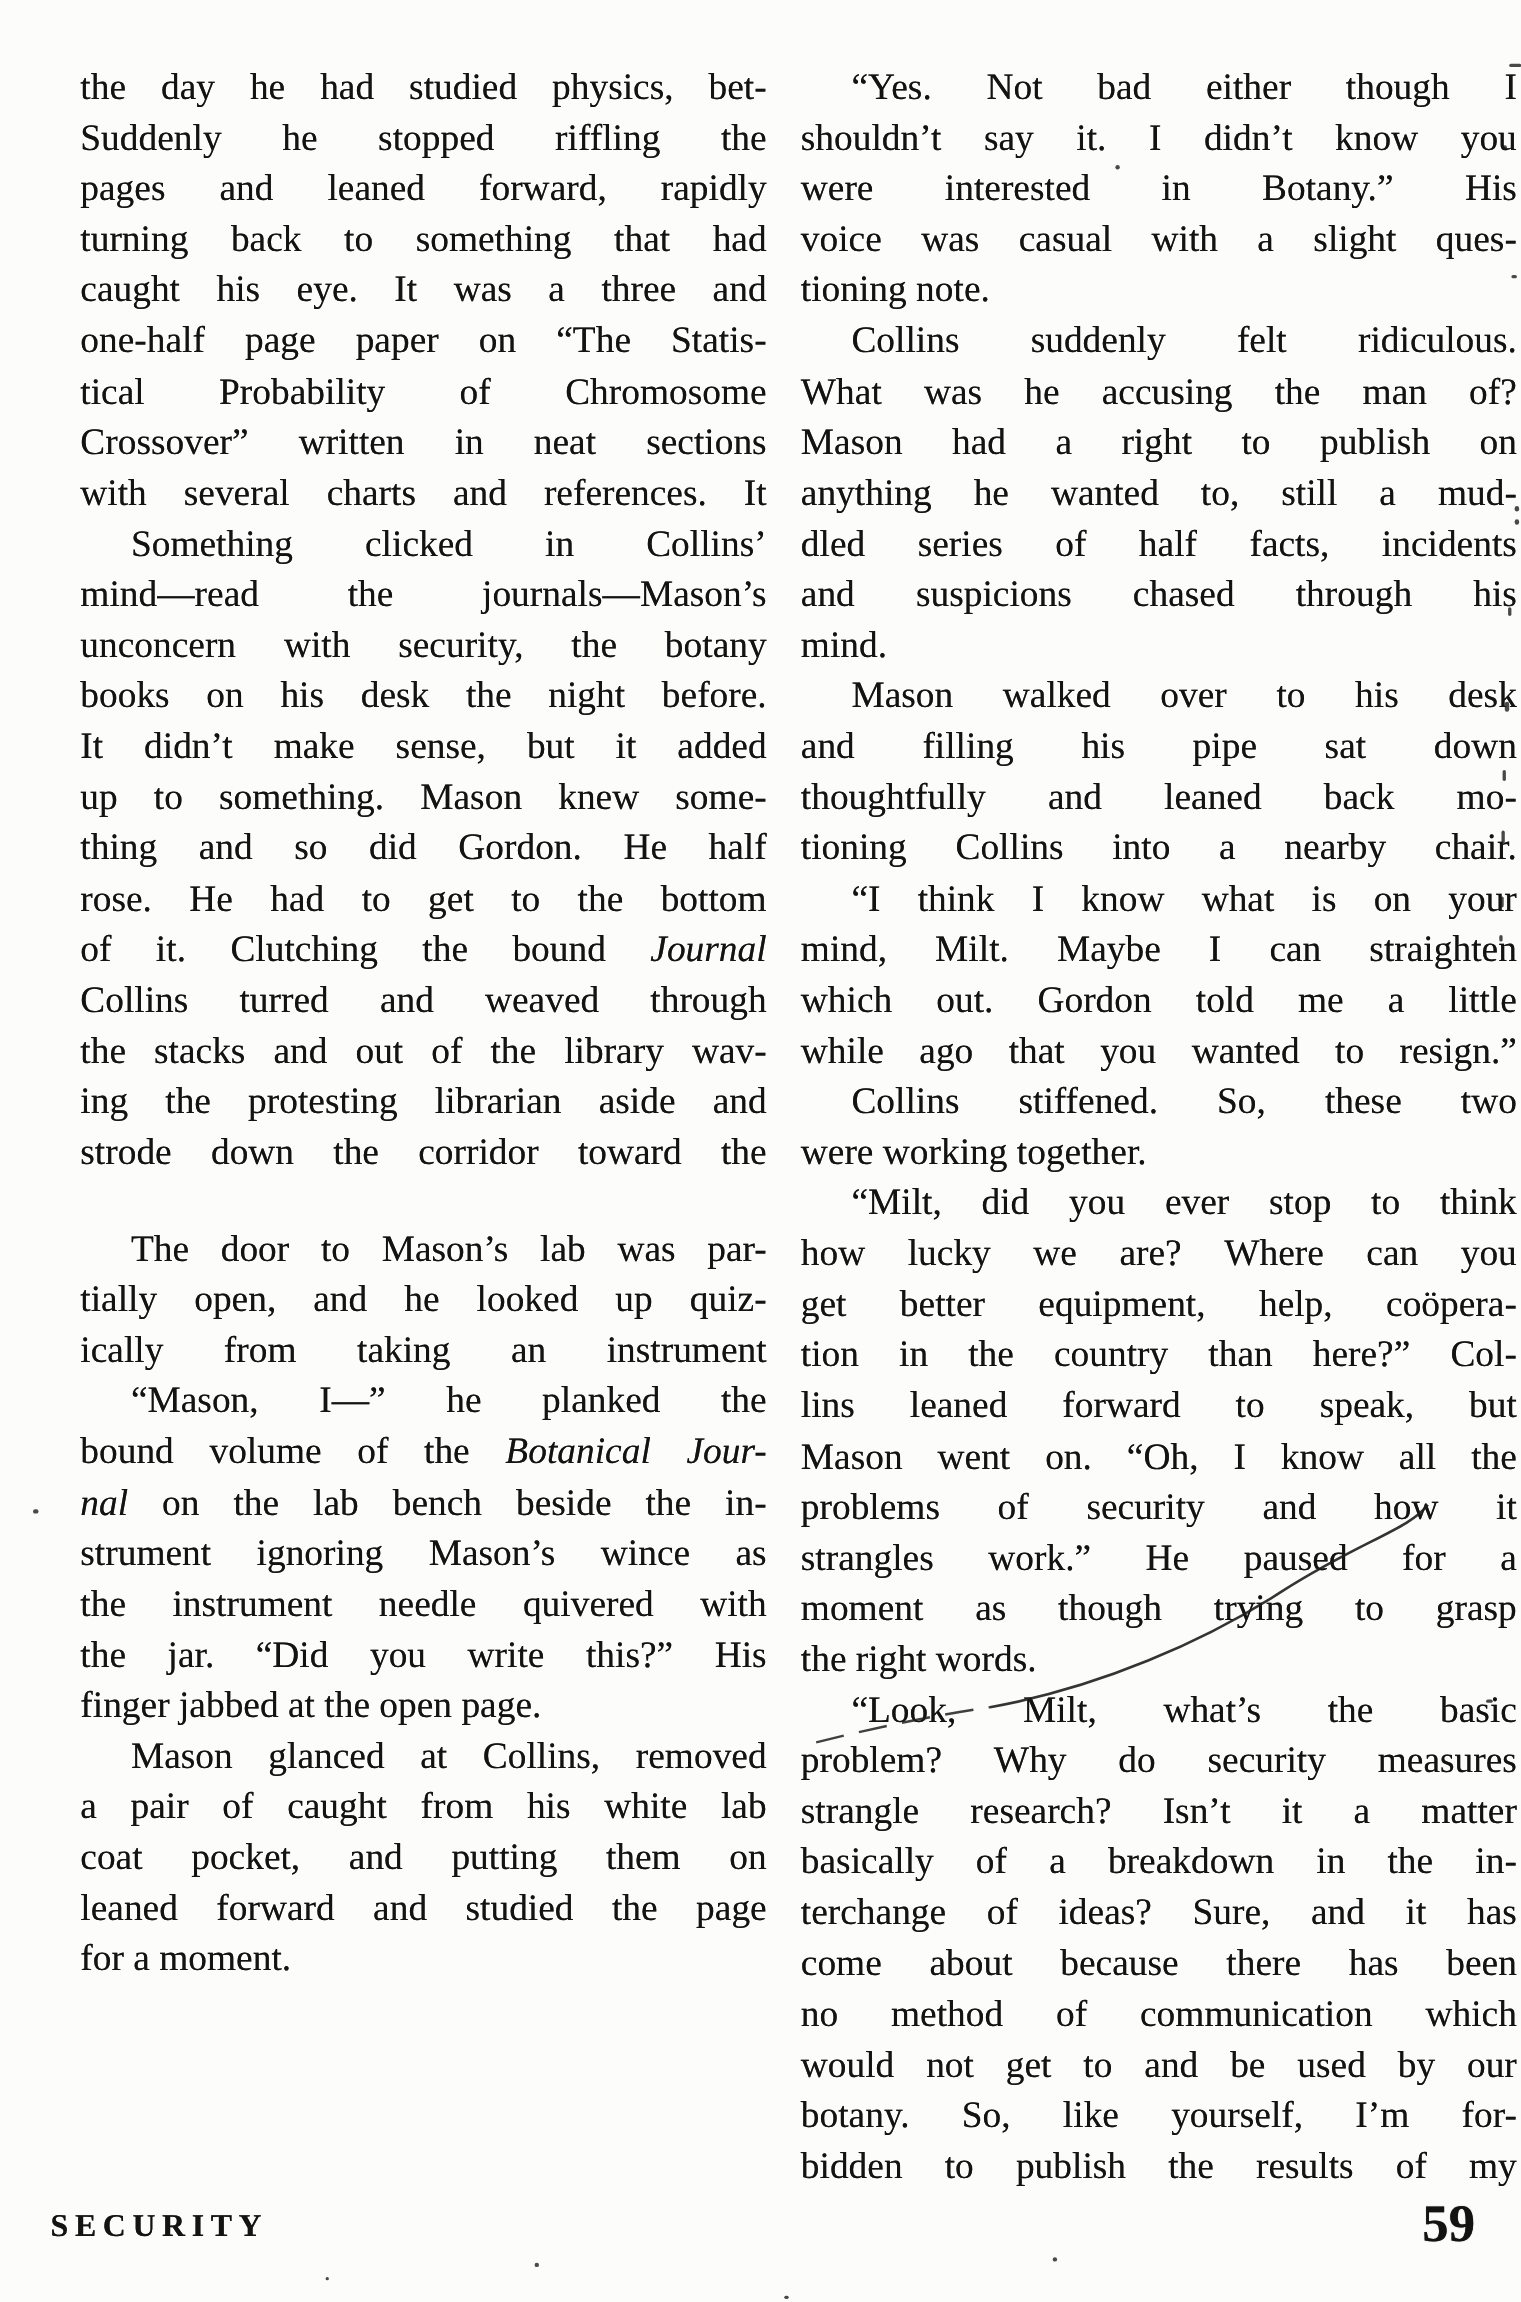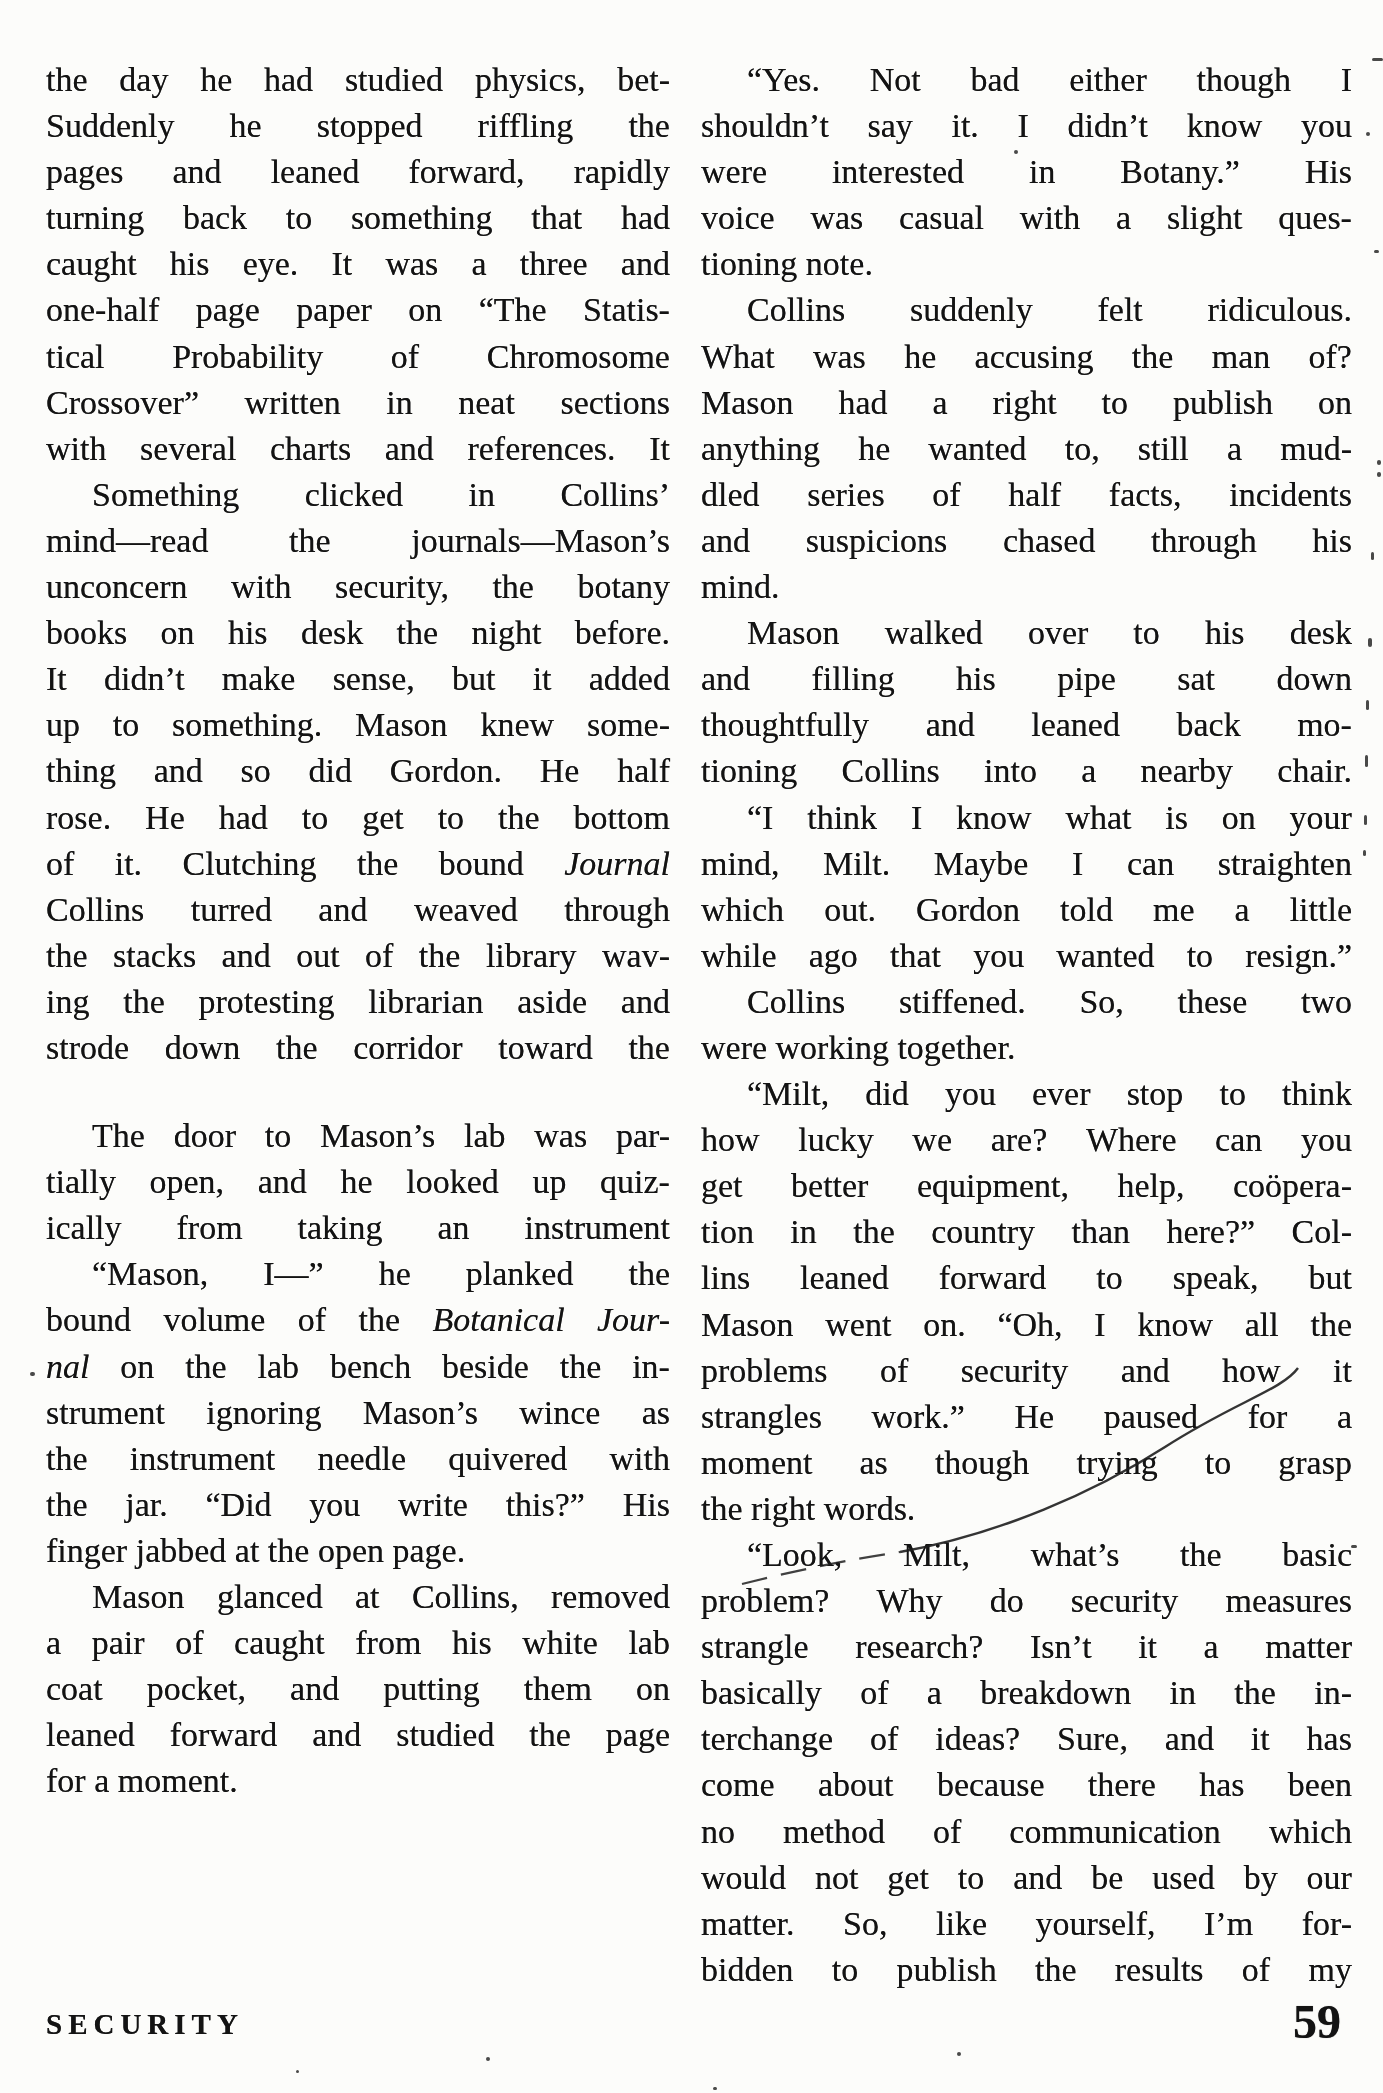--- a/index.html
+++ b/index.html
@@ -3,21 +3,21 @@
 <meta charset="utf-8">
 <style>
   html,body{margin:0;padding:0;}
   body{
     width:1383px;height:2093px;position:relative;
     background:#fcfcfa;overflow:hidden;
     font-family:"Liberation Serif","DejaVu Serif",serif;
     color:#131313;
   }
   .page{position:absolute;inset:0;}
-  .col{position:absolute;top:57px;}
+  .col{position:absolute;top:57px;margin-left:27px;}
   #colL{left:46px;width:624px;}
   #colR{left:701px;width:651px;}
   .ln{
     height:46.1px;line-height:46.1px;font-size:34px;
     white-space:nowrap;
     text-shadow:0 0 0.6px rgba(10,10,10,0.7);
   }
   .ln.j{display:flex;justify-content:space-between;}
   .ln.ind{padding-left:46px;align-items:flex-end;}
   .gap{height:42px;}
@@ -621,21 +621,21 @@
         <span>not</span>
         <span>get</span>
         <span>to</span>
         <span>and</span>
         <span>be</span>
         <span>used</span>
         <span>by</span>
         <span>our</span>
       </div>
       <div class="ln j">
-        <span>matter.</span>
+        <span>botany.</span>
         <span>So,</span>
         <span>like</span>
         <span>yourself,</span>
         <span>I’m</span>
         <span>for-</span>
       </div>
       <div class="ln j">
         <span>bidden</span>
         <span>to</span>
         <span>publish</span>

